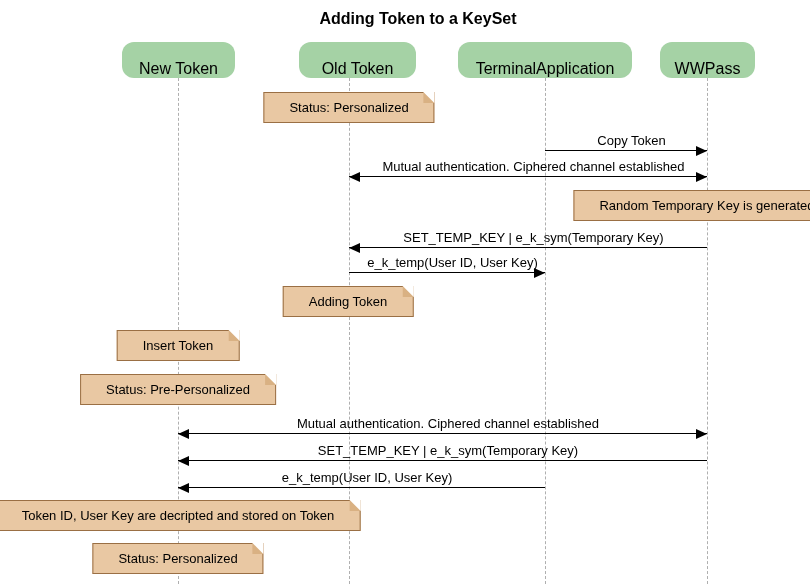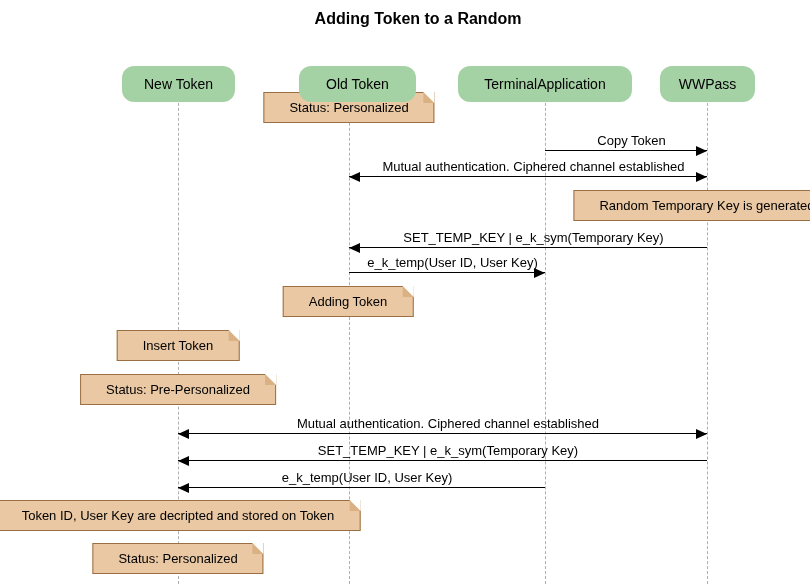--- a/index.html
+++ b/index.html
@@ -19,22 +19,22 @@
     position:absolute;top:10px;left:26px;right:0;text-align:center;
     font-size:16px;font-weight:bold;white-space:nowrap;
   }
   .lifeline{
     position:absolute;top:78px;bottom:0;width:0;
     border-left:1px dashed var(--lifeline);
   }
   .participant{
     position:absolute;top:42px;height:36px;border-radius:12px;
     background:var(--participant-fill);
-    display:flex;align-items:center;justify-content:center;
-    font-size:14px;white-space:nowrap;margin-top:24px;
+    display:flex;align-items:flex-end;justify-content:center;
+    font-size:16px;white-space:nowrap;
   }
   .message{position:absolute;height:0;}
   .msg-label{
     position:absolute;left:0;right:0;bottom:3px;text-align:center;
     font-size:13px;line-height:14px;white-space:nowrap;margin-left:11px;
   }
   .msg-line{
     position:absolute;left:0;right:0;top:-1px;height:1px;
     background:var(--line-color);
   }
@@ -52,21 +52,21 @@
     border-width:0 11px 11px 0;border-style:solid;
     border-color:#ffffff #ffffff #D9B183 #D9B183;
   }
   .note-text{position:relative;}
 </style>
 </head>
 <body>
 
 <div class="canvas">
 
-  <div class="title">Adding Token to a Random</div>
+  <div class="title">Adding Token to a KeySet</div>
 
   <div class="lifeline" style="left:178px"></div>
   <div class="lifeline" style="left:349px"></div>
   <div class="lifeline" style="left:545px"></div>
   <div class="lifeline" style="left:707px"></div>
 
   <div class="message" style="left:545px;top:151px;width:162px">
     <span class="msg-label">Copy Token</span>
     <span class="msg-line">
       <i class="ah ah-r"></i>

